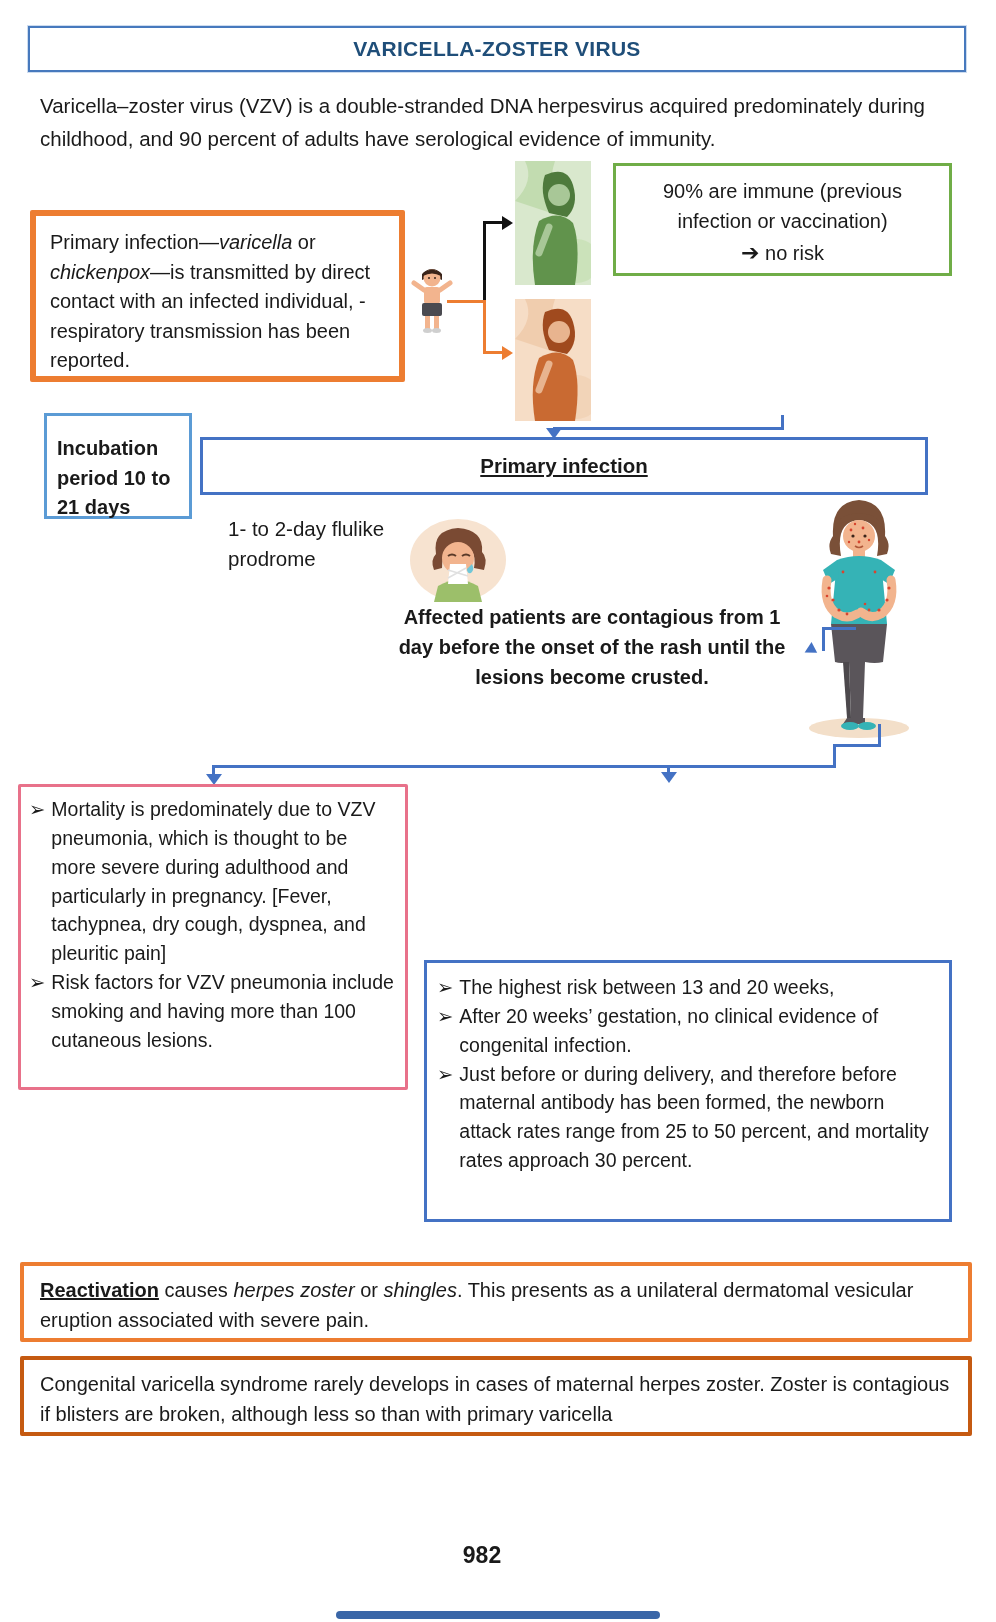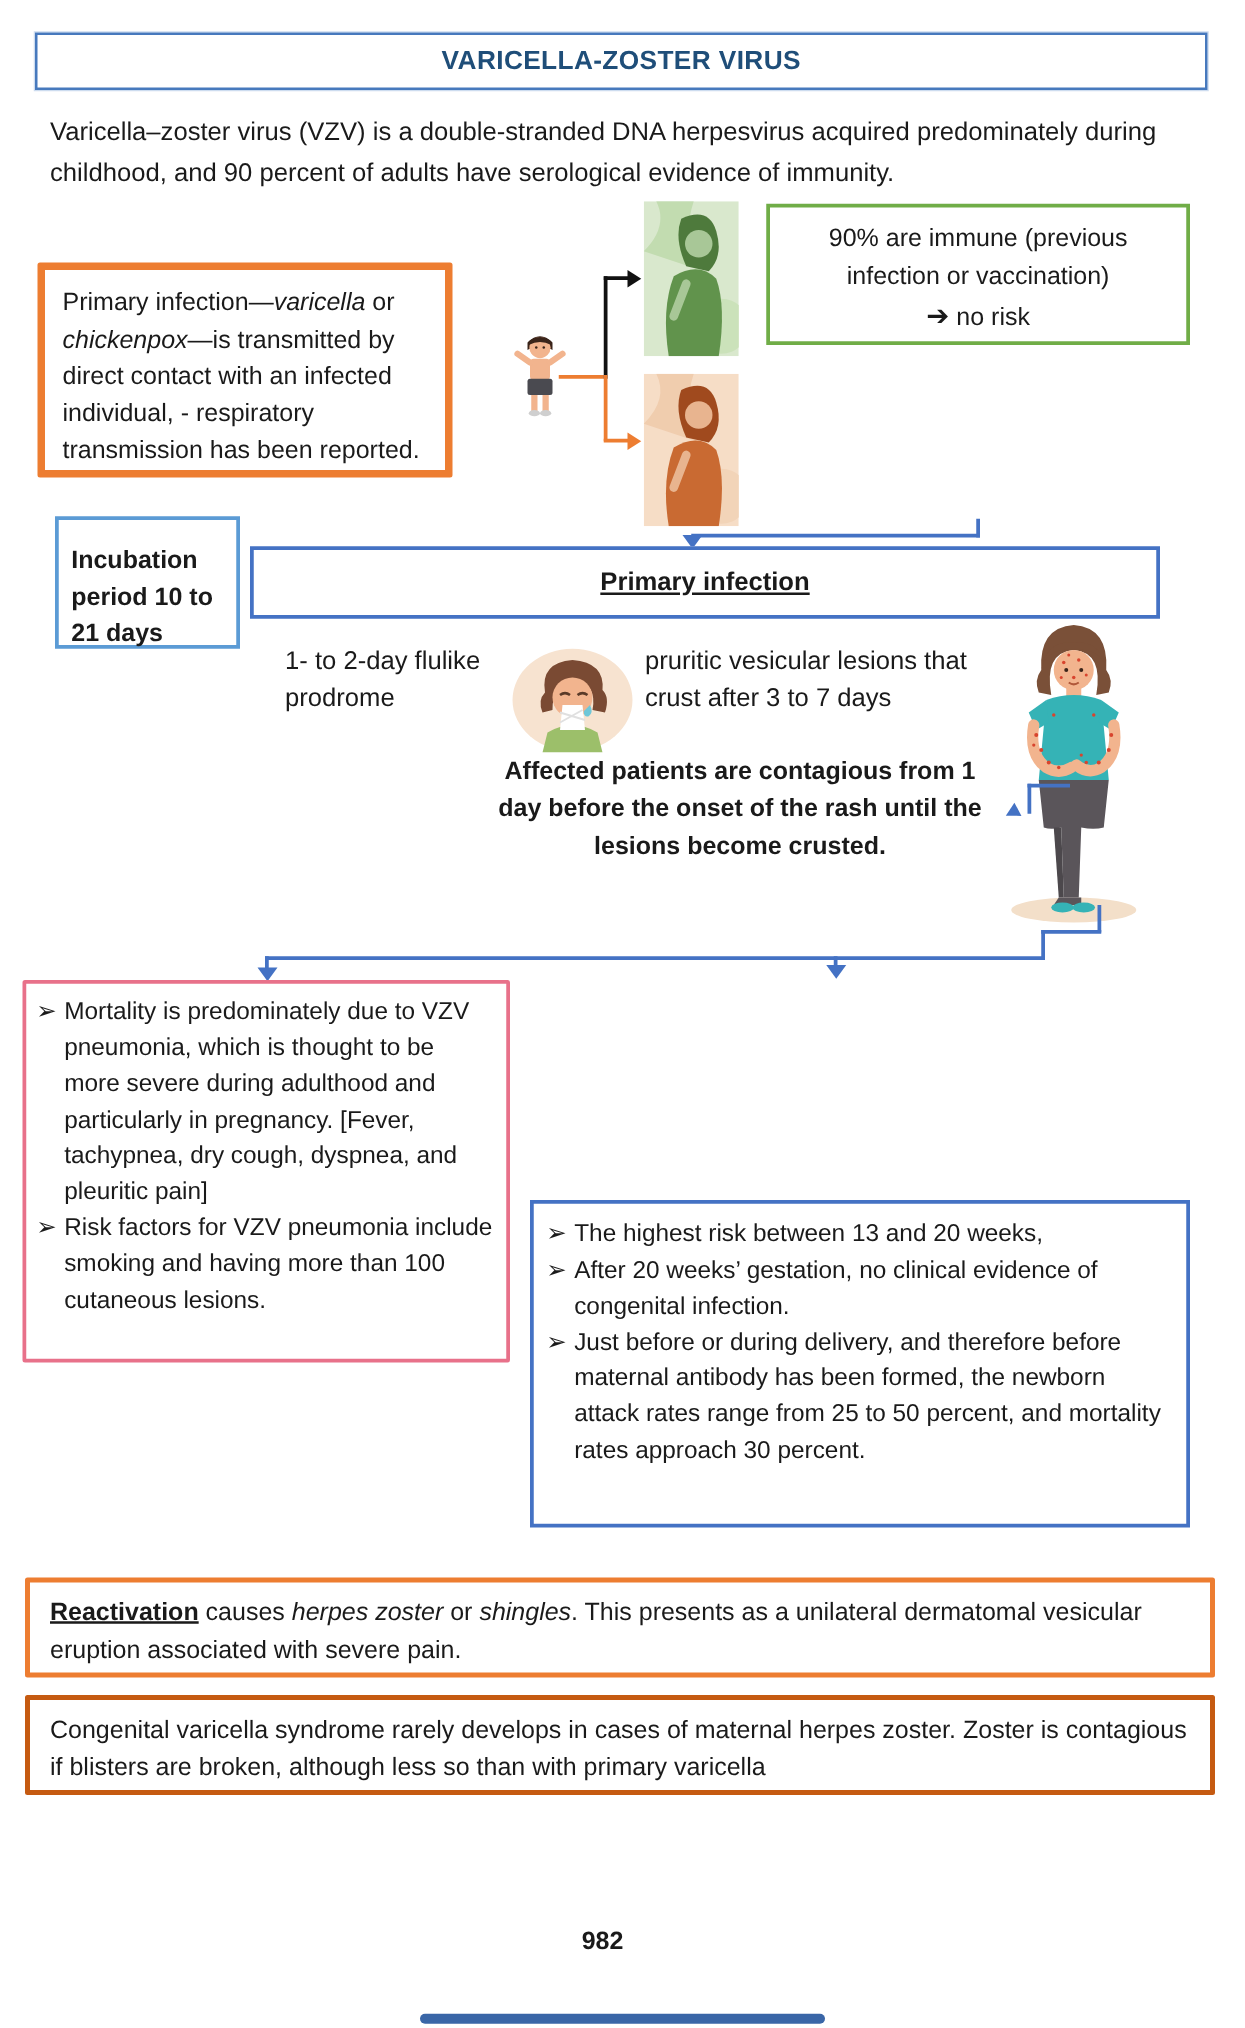--- a/index.html
+++ b/index.html
@@ -25,21 +25,21 @@
 <body>
 
 <div id="canvas">
 
   <div class="box title-box" style="left:28px;top:26px;width:938px;height:46px;">
     <span class="title-text">VARICELLA-ZOSTER VIRUS</span>
   </div>
 
   <div class="abs txt" style="left:40px;top:90px;width:918px;font-size:20.5px;line-height:1.6;">Varicella–zoster virus (VZV) is a double-stranded DNA herpesvirus acquired predominately during childhood, and 90 percent of adults have serological evidence of immunity.</div>
 
-  <div class="box txt" style="left:30px;top:210px;width:332px;height:172px;border:6px solid #ed7d31;border-radius:2px;padding:12px 14px;font-size:20px;">
+  <div class="box txt" style="left:30px;top:210px;width:375px;height:172px;border:6px solid #ed7d31;border-radius:2px;padding:12px 14px;font-size:20px;">
     <span>Primary infection—</span><span class="ital">varicella</span><span> or </span><span class="ital">chickenpox</span><span>—is transmitted by direct contact with an infected individual, - respiratory transmission has been reported.</span>
   </div>
 
   <svg class="abs" style="left:410px;top:264px;" width="44" height="70" viewBox="0 0 44 70">
     <path d="M12 10 Q22 0 32 10 L32 16 Q22 10 12 16 Z" fill="#3a241a"></path>
     <circle cx="22" cy="14" r="8.5" fill="#f2b48e"></circle>
     <path d="M13 9 Q22 2 31 9 L31 12 Q22 7 13 12 Z" fill="#3a241a"></path>
     <circle cx="19" cy="14" r="1" fill="#3a241a"></circle>
       <circle cx="25" cy="14" r="1" fill="#3a241a"></circle>
     <rect x="14" y="23" width="16" height="17" rx="3" fill="#f2b48e"></rect>
@@ -102,21 +102,20 @@
     <path d="M28 36 Q24 12 50 10 Q76 12 74 34 Q80 40 76 52 L66 50 Q70 28 50 26 Q34 28 34 50 L26 52 Q22 42 28 36Z" fill="#7a4a33"></path>
     <circle cx="50" cy="40" r="16" fill="#f2b48e"></circle>
     <path d="M40 38 q4 -3 8 0" stroke="#5a3a28" stroke-width="2" fill="none"></path>
     <path d="M54 38 q4 -3 8 0" stroke="#5a3a28" stroke-width="2" fill="none"></path>
     <path d="M64 46 q3 6 -1 9 q-4 1 -4 -4 Z" fill="#6fc7d8"></path>
     <path d="M30 68 Q50 56 70 68 L74 84 L26 84 Z" fill="#9cbf6a"></path>
     <path d="M42 46 L58 46 L60 66 L40 66 Z" fill="#ffffff"></path>
     <path d="M40 52 L60 58 M40 60 L58 50" stroke="#e0e0e0" stroke-width="1.5"></path>
   </svg>
 
-  <div class="abs txt" style="left:516px;top:514px;width:300px;font-size:20.5px;">pruritic vesicular lesions that crust after 3 to 7 days</div>
 
   <svg class="abs" style="left:803px;top:492px;" width="112" height="248" viewBox="0 0 112 248">
     <ellipse cx="56" cy="236" rx="50" ry="10" fill="#f3dfc9"></ellipse>
     <path d="M30 44 Q28 10 56 8 Q84 10 82 44 Q88 52 84 62 L74 64 Q80 30 56 28 Q32 30 38 64 L28 62 Q24 52 30 44Z" fill="#7a5038"></path>
     <circle cx="56" cy="44" r="16" fill="#f2b48e"></circle>
     <path d="M30 44 Q34 20 56 22 Q78 20 82 44 Q78 26 56 28 Q34 26 30 44Z" fill="#7a5038"></path>
     <circle cx="50" cy="44" r="1.6" fill="#3a241a"></circle>
       <circle cx="62" cy="44" r="1.6" fill="#3a241a"></circle>
     <path d="M52 54 q4 3 8 0" stroke="#b0583a" stroke-width="1.6" fill="none"></path>
     <rect x="50" y="58" width="12" height="10" fill="#f2b48e"></rect>
@@ -193,17 +192,17 @@
       <span>Just before or during delivery, and therefore before maternal antibody has been formed, the newborn attack rates range from 25 to 50 percent, and mortality rates approach 30 percent.</span>
     </div>
   </div>
 
   <div class="box txt" style="left:20px;top:1262px;width:952px;height:80px;border:4px solid #ed7d31;border-radius:2px;padding:10px 16px;font-size:20px;">
     <span class="bold und">Reactivation</span><span> causes </span><span class="ital">herpes zoster</span><span> or </span><span class="ital">shingles</span><span>. This presents as a unilateral dermatomal vesicular eruption associated with severe pain.</span>
   </div>
 
   <div class="box txt" style="left:20px;top:1356px;width:952px;height:80px;border:4px solid #c55a11;border-radius:2px;padding:10px 16px;font-size:20px;">Congenital varicella syndrome rarely develops in cases of maternal herpes zoster. Zoster is contagious if blisters are broken, although less so than with primary varicella</div>
 
-  <div class="abs bold center" style="left:0;top:1542px;width:964px;font-size:20px;">982</div>
+  <div class="abs bold center" style="left:0;top:1542px;width:964px;font-size:23px;">982</div>
 
   <div class="abs" style="left:336px;top:1611px;width:324px;height:8px;background:#3a66a7;border-radius:4px;"></div>
 
 </div>
 
 </body></html>

